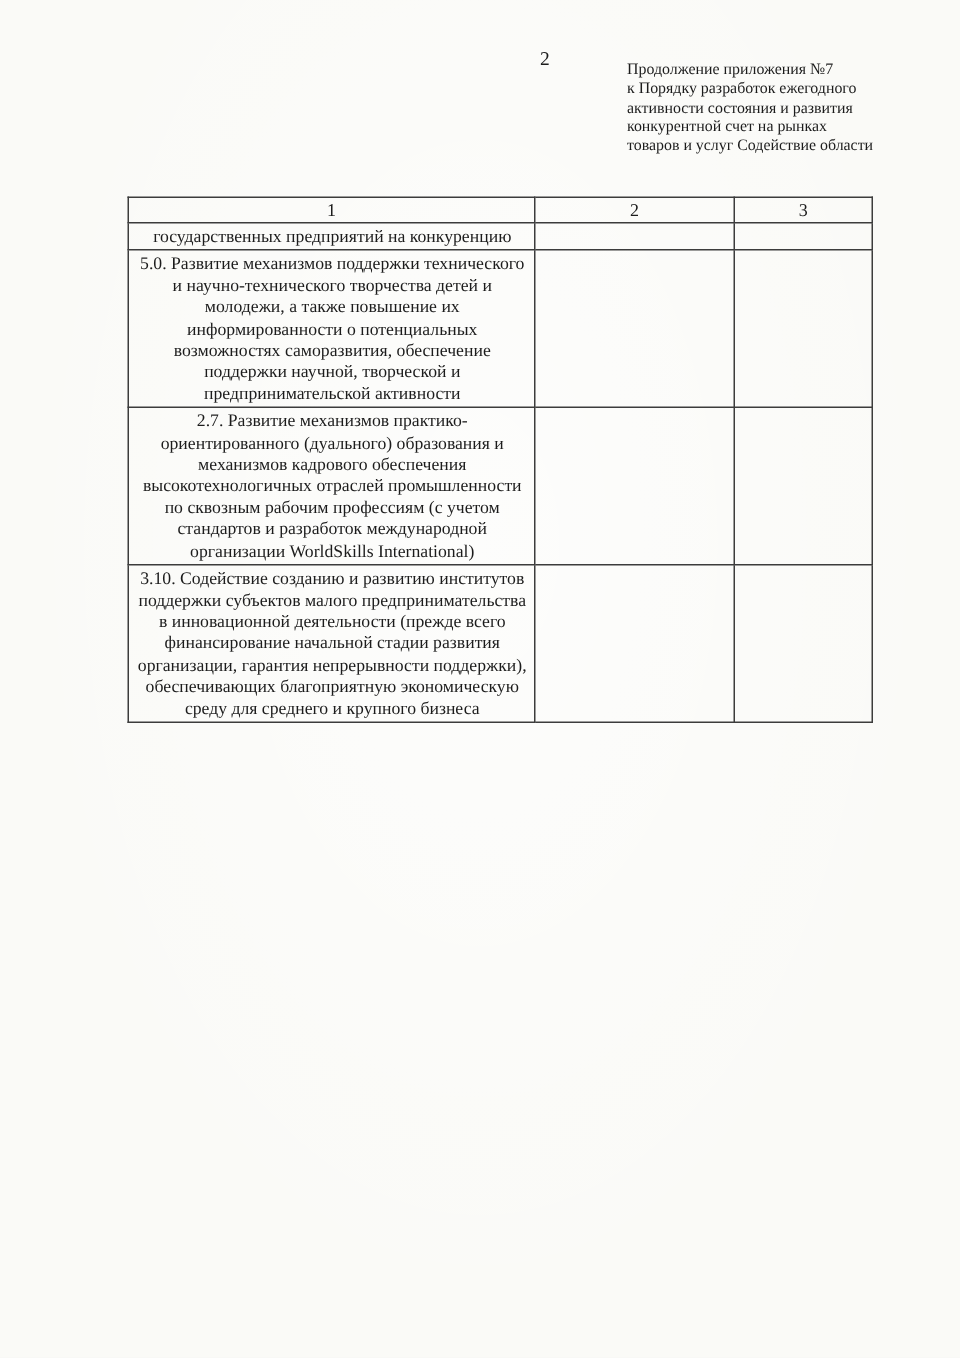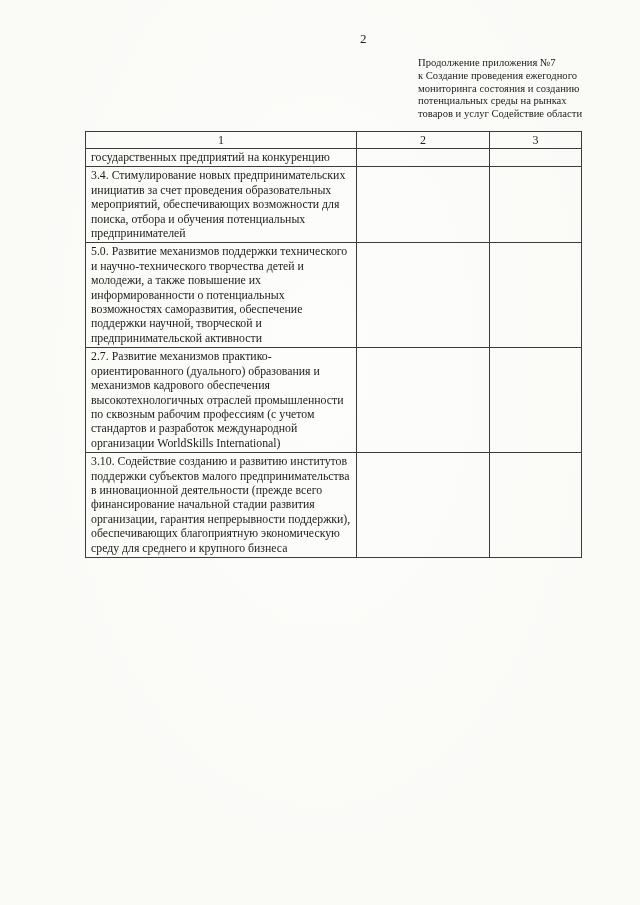--- a/index.html
+++ b/index.html
@@ -24,21 +24,21 @@
   }
   .page-number {
     position: absolute;
     top: 31px;
     left: 360px;
     font-size: 13px;
     letter-spacing: 0.5px;
   }
   .note {
     position: absolute;
-    top: 57px;
+    top: 41px;
     left: 418px;
     width: 170px;
     font-size: 10.6px;
     line-height: 12.8px;
   }
   .note div {
     white-space: nowrap;
   }
   table.doc {
     position: absolute;
@@ -48,65 +48,60 @@
     border-collapse: collapse;
     table-layout: fixed;
   }
   table.doc td {
     border: 1px solid #3c3c3c;
     vertical-align: top;
     font-size: 11.8px;
     line-height: 14.4px;
     padding: 1px 4px 2px 5px;
   }
-  td.c1 { width: 270px; }
+  td.c1 { width: 270px; text-align: center; }
   td.c2 { width: 132px; }
   td.c3 { width: 91px; }
   tr.head td {
     text-align: center;
     padding: 0;
     height: 16px;
     line-height: 16px;
     font-size: 12px;
   }
 </style>
 </head>
 <body>
 
 <div class="page">
 
   <div class="page-number">2</div>
 
   <div class="note">
     <div>Продолжение приложения №7</div>
-    <div>к Создание проведения ежегодного</div>
-    <div>мониторинга состояния и созданию</div>
-    <div>потенциальных среды на рынках</div>
+    <div>к Порядку разработок ежегодного</div>
+    <div>активности состояния и развития</div>
+    <div>конкурентной счет на рынках</div>
     <div>товаров и услуг Содействие области</div>
   </div>
 
   <table class="doc">
     <tbody>
         <tr class="head">
       <td class="c1">1</td>
       <td class="c2">2</td>
       <td class="c3">3</td>
     </tr>
 
     <tr>
       <td class="c1">государственных предприятий на конкуренцию</td>
       <td class="c2"></td>
       <td class="c3"></td>
     </tr>
 
-    <tr>
-      <td class="c1">3.4. Стимулирование новых предпринимательских инициатив за счет проведения образовательных мероприятий, обеспечивающих возможности для поиска, отбора и обучения потенциальных предпринимателей</td>
-      <td class="c2"></td>
-      <td class="c3"></td>
-    </tr>
 
     <tr>
       <td class="c1">5.0. Развитие механизмов поддержки технического и научно-технического творчества детей и молодежи,  а также повышение их информированности о потенциальных возможностях саморазвития, обеспечение поддержки научной, творческой и предпринимательской активности</td>
       <td class="c2"></td>
       <td class="c3"></td>
     </tr>
 
 
 
     <tr>

